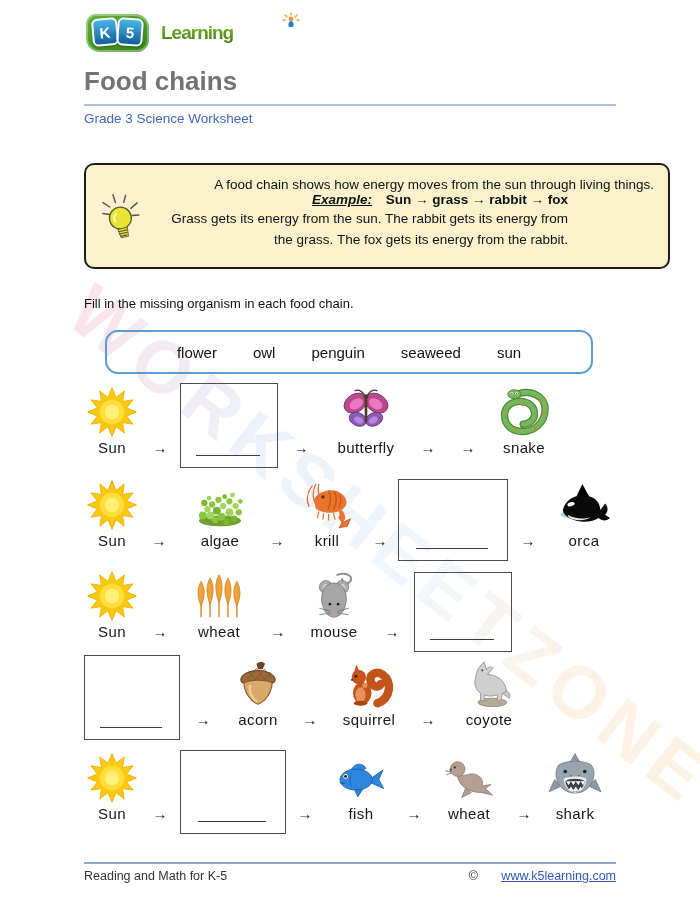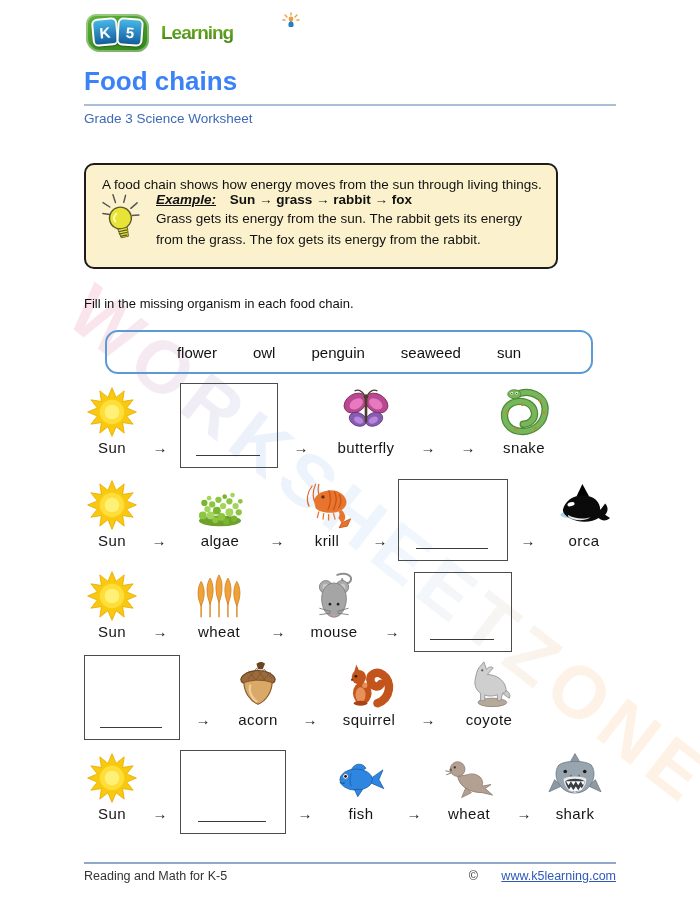--- a/index.html
+++ b/index.html
@@ -30,27 +30,27 @@
   }
   .tile.k{transform:rotate(-5deg);}
   .tile.f{transform:rotate(4deg);margin-left:-2px;}
   .logo-word{
     margin-left:12px;font-size:19px;font-weight:800;letter-spacing:-1px;
     background:linear-gradient(#7fbf2a,#3c7d10);-webkit-background-clip:text;background-clip:text;color:transparent;
     position:relative;
   }
   .logo-sun{position:absolute;left:196px;top:0px;}
   
-  .title{position:absolute;left:84px;top:66px;font-size:26px;font-weight:bold;color:#3b82f6;}
+  .title{position:absolute;left:84px;top:66px;font-size:26px;font-weight:bold;color:#737373;}
   .title-rule{position:absolute;left:84px;top:104px;width:532px;height:2px;background:#aabdd9;}
   .subtitle{position:absolute;left:84px;top:111px;font-size:13.5px;color:#3e69b5;}
   
   .infobox{
-    position:absolute;left:84px;top:163px;width:474px;height:106px;box-sizing:border-box;
-    background:#fbf2cd;border:2px solid #1c1c1c;border-radius:10px;padding:12px 14px 8px 16px;
+    position:absolute;left:84px;top:163px;width:586px;height:106px;box-sizing:border-box;
+    background:#fbf2cd;border:2px solid #1c1c1c;border-radius:10px;padding:12px 14px 8px 16px;text-align:right;
   }
   .info-line1{font-size:13.5px;color:#111;}
   .info-example{display:flex;}
   .bulb{flex:0 0 52px;margin:-2px 6px 0 -4px;}
   .ex-head{font-size:13.5px;font-weight:bold;color:#111;}
   .ex-label{font-style:italic;text-decoration:underline;margin-right:10px;}
   .ex-body{font-size:13.5px;line-height:1.55;color:#111;margin-top:2px;max-width:412px;}
   
   .instruction{position:absolute;left:84px;top:296px;font-size:13px;color:#111;}
   .wordbank{

